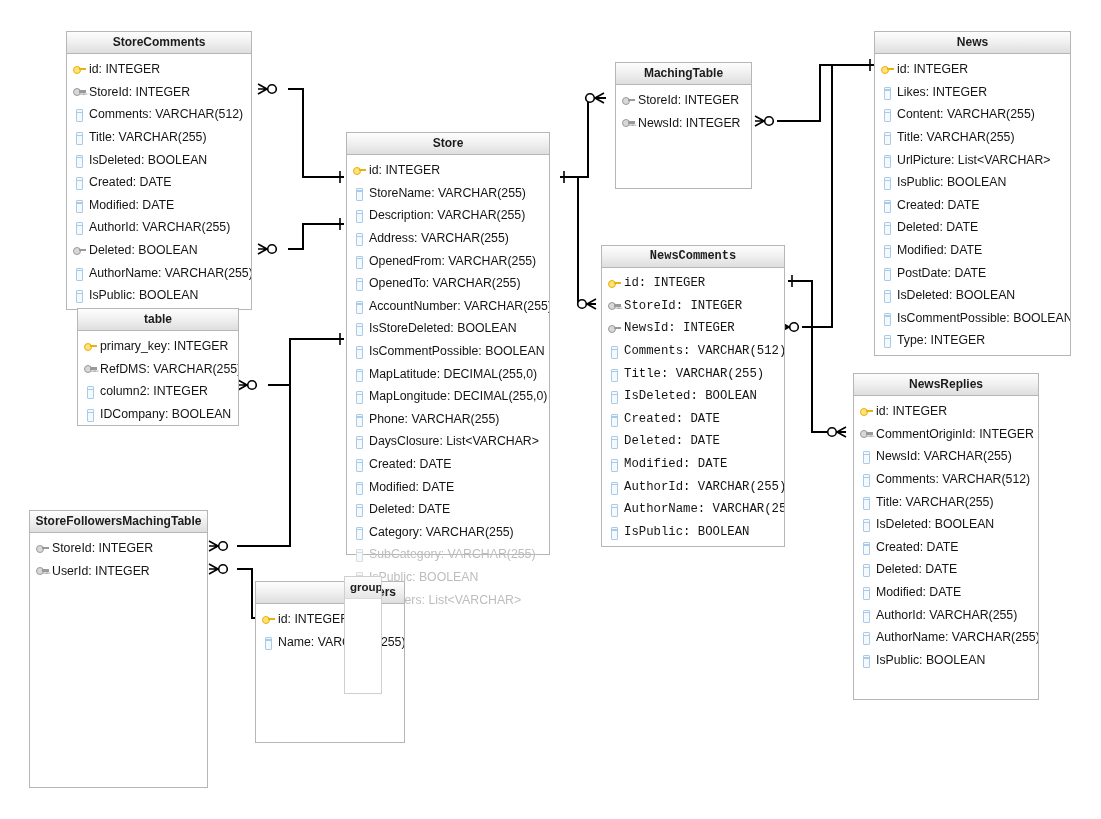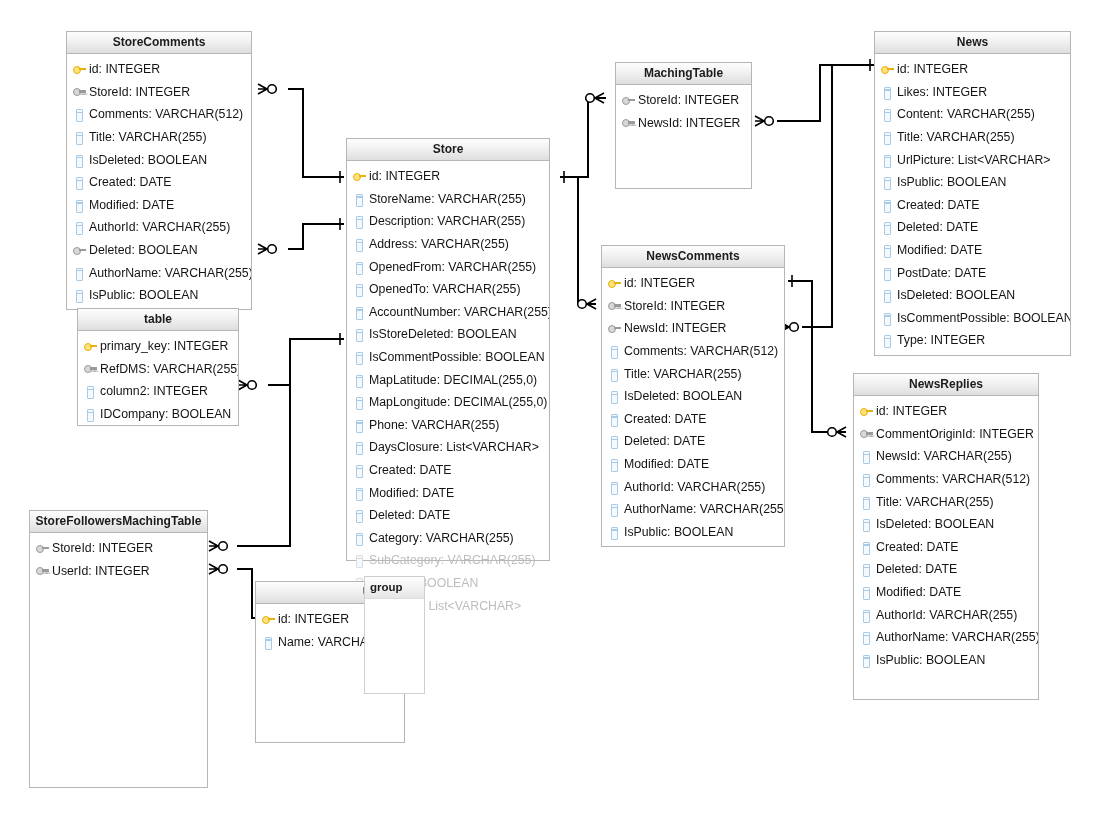--- a/index.html
+++ b/index.html
@@ -319,21 +319,21 @@
           <span class="field-icon ic-fk"></span>
           <span>StoreId: INTEGER</span>
         </div>
         <div class="field">
           <span class="field-icon ic-fk"></span>
           <span>UserId: INTEGER</span>
         </div>
       </div>
   </div>
 
-  <div class="entity" style="left:346px; top:138px; width:204px; height:423px;">
+  <div class="entity" style="left:346px; top:132px; width:204px; height:423px;">
     <div class="entity-header">Store</div>
     <div class="entity-body">
         <div class="field">
           <span class="field-icon ic-pk"></span>
           <span>id: INTEGER</span>
         </div>
         <div class="field">
           <span class="field-icon ic-col"></span>
           <span>StoreName: VARCHAR(255)</span>
         </div>
@@ -419,40 +419,40 @@
           <span class="field-icon ic-pk"></span>
           <span>id: INTEGER</span>
         </div>
         <div class="field">
           <span class="field-icon ic-col"></span>
           <span>Name: VARCHAR(255)</span>
         </div>
       </div>
   </div>
 
-  <div class="group-box" style="left:364px; top:576px; width:61px; height:118px;">
+  <div class="group-box" style="left:344px; top:576px; width:38px; height:118px;">
     <div class="entity-header" style="padding-left:5px; font-size:11.5px;">group</div>
     <div class="entity-body"></div>
   </div>
 
   <div class="entity" style="left:615px; top:62px; width:137px; height:127px;">
     <div class="entity-header">MachingTable</div>
     <div class="entity-body">
         <div class="field">
           <span class="field-icon ic-fk"></span>
           <span>StoreId: INTEGER</span>
         </div>
         <div class="field">
           <span class="field-icon ic-fk"></span>
           <span>NewsId: INTEGER</span>
         </div>
       </div>
   </div>
 
-  <div class="entity" style="left:601px; top:245px; width:184px; height:302px;">
+  <div class="entity" style="left:601px; top:245px; width:184px; height:302px;font-family:Liberation Mono, monospace;">
     <div class="entity-header">NewsComments</div>
     <div class="entity-body">
         <div class="field">
           <span class="field-icon ic-pk"></span>
           <span>id: INTEGER</span>
         </div>
         <div class="field">
           <span class="field-icon ic-fk"></span>
           <span>StoreId: INTEGER</span>
         </div>

